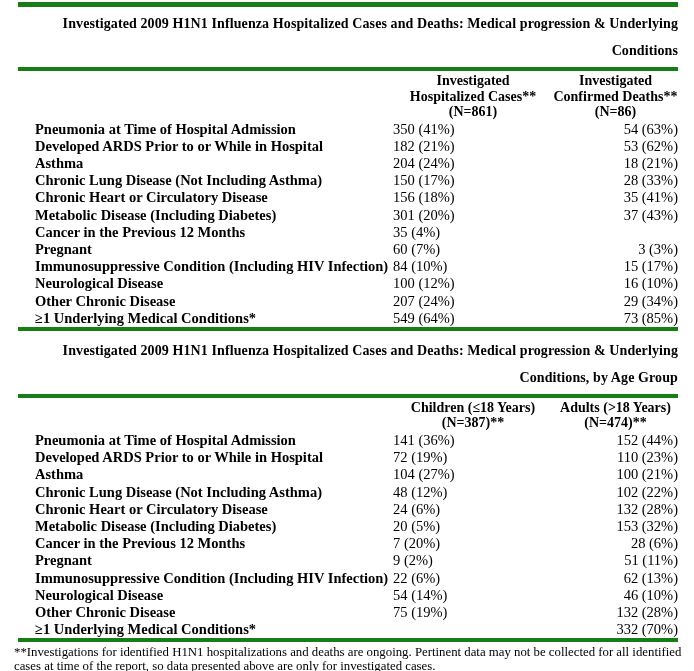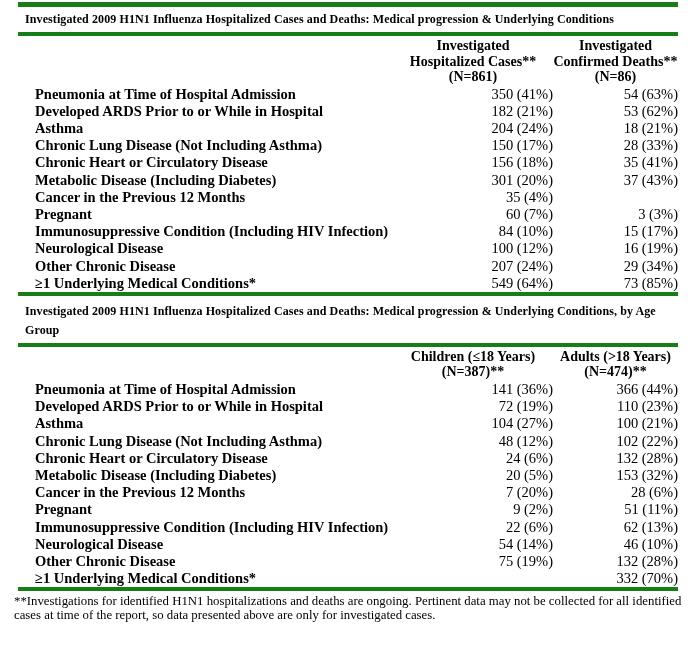--- a/index.html
+++ b/index.html
@@ -19,24 +19,25 @@
   }
   .rule {
     height: 4px;
     background: #177d17;
   }
   .rule-top {
     height: 5px;
   }
   .t-title {
     font-weight: bold;
-    font-size: 12px;
-    line-height: 19px;
+    font-size: 14px;
+    line-height: 27px;
     padding: 3px 0 3px 7px;
     letter-spacing: 0.1px;
+    text-align: right;
   }
   .sec2 .t-title {
     padding-top: 6px;
   }
   .thead {
     display: flex;
     font-weight: bold;
     font-size: 14px;
     line-height: 15.5px;
     padding: 2px 0 1px 0;
@@ -57,21 +58,21 @@
   }
   .c-label {
     width: 375px;
     padding-left: 17px;
     box-sizing: border-box;
     font-weight: bold;
     white-space: nowrap;
   }
   .c-v1 {
     width: 160px;
-    text-align: right;
+    text-align: left;
   }
   .c-v2 {
     flex: 1;
     text-align: right;
   }
   .footnotes {
     padding: 4px 4px 0 14px;
     font-size: 12.8px;
     line-height: 13.5px;
   }
@@ -151,21 +152,21 @@
 
         <div class="trow">
           <div class="c-label">Immunosuppressive Condition (Including HIV Infection)</div>
           <div class="c-v1">84 (10%)</div>
           <div class="c-v2">15 (17%)</div>
         </div>
 
         <div class="trow">
           <div class="c-label">Neurological Disease</div>
           <div class="c-v1">100 (12%)</div>
-          <div class="c-v2">16 (19%)</div>
+          <div class="c-v2">16 (10%)</div>
         </div>
 
         <div class="trow">
           <div class="c-label">Other Chronic Disease</div>
           <div class="c-v1">207 (24%)</div>
           <div class="c-v2">29 (34%)</div>
         </div>
 
         <div class="trow">
           <div class="c-label">≥1 Underlying Medical Conditions*</div>
@@ -190,21 +191,21 @@
         <div class="hline">Adults (&gt;18 Years)</div>
         <div class="hline">(N=474)**</div>
       </div>
     </div>
 
     <div class="tbody">
 
         <div class="trow">
           <div class="c-label">Pneumonia at Time of Hospital Admission</div>
           <div class="c-v1">141 (36%)</div>
-          <div class="c-v2">366 (44%)</div>
+          <div class="c-v2">152 (44%)</div>
         </div>
 
         <div class="trow">
           <div class="c-label">Developed ARDS Prior to or While in Hospital</div>
           <div class="c-v1">72 (19%)</div>
           <div class="c-v2">110 (23%)</div>
         </div>
 
         <div class="trow">
           <div class="c-label">Asthma</div>

